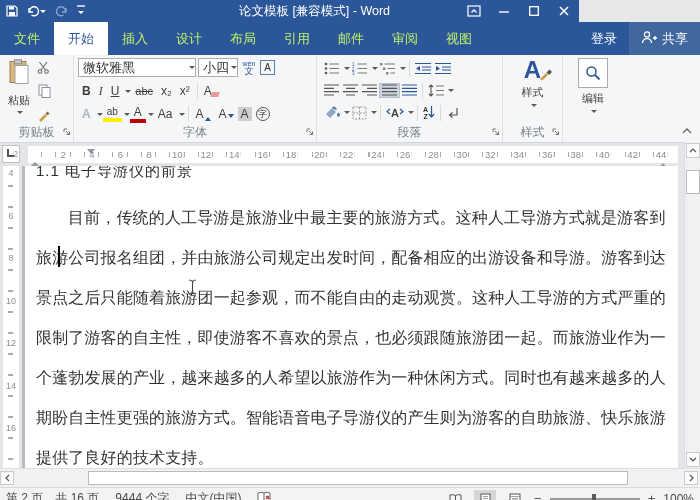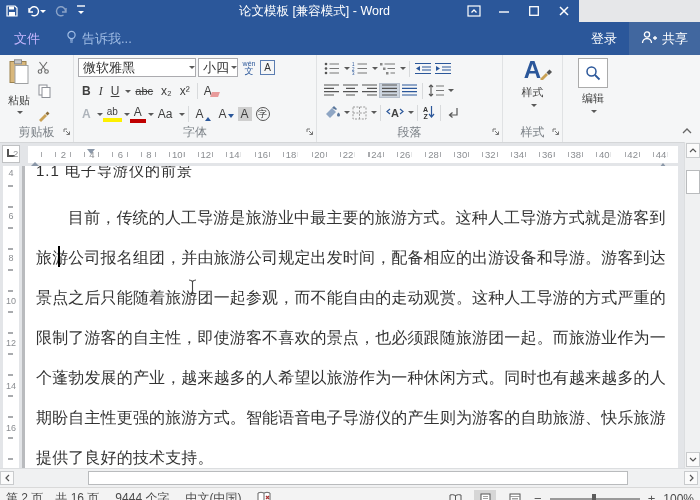--- a/index.html
+++ b/index.html
@@ -12,21 +12,21 @@
   .qat { display:flex; align-items:center; gap:9px; padding-left:6px; width:170px; }
   .qat svg { display:block; }
   .qat .dim { opacity:.45; }
   .dd-white { width:0; height:0; border:3px solid transparent; border-top:3px solid #fff; margin-top:3px; }
   .tb-title { flex:1; text-align:center; font-size:12.5px; color:#fff; white-space:nowrap; }
   .win-btns { display:flex; align-items:center; gap:0; }
   .win-btn { width:30px; height:22px; display:flex; align-items:center; justify-content:center; }
 
   
   .tabrow { position:absolute; left:0; top:22px; width:700px; height:33px; background:#2b579a; display:flex; align-items:stretch; font-size:13px; }
-  .tab { color:#c4b5fd; display:flex; align-items:center; padding:0 14px; white-space:nowrap; }
+  .tab { color:#bef264; display:flex; align-items:center; padding:0 14px; white-space:nowrap; }
   .tab.active { background:#fff; color:#2b579a; }
   .tellme { display:flex; align-items:center; gap:5px; color:#9fbce4; padding:0 12px; }
   .tr-spacer { flex:1; }
   .signin { color:#fff; display:flex; align-items:center; padding:0 12px; }
   .share { color:#fff; display:flex; align-items:center; gap:5px; padding:0 12px; background:#41679f; }
 
   
   .ribbon { position:absolute; left:0; top:55px; width:700px; height:88px; background:#f5f6f7; border-bottom:1px solid #d4d6d8; display:flex; }
   .rgroup { position:relative; border-right:1px solid #e0e2e4; height:100%; }
   .rlabel { position:absolute; bottom:1px; left:0; right:0; text-align:center; font-size:12px; color:#7b8187; }
@@ -186,28 +186,31 @@
       <div class="win-btn">
           <svg width="10" height="10" viewBox="0 0 10 10">
             <path d="M1 1 L9 9 M9 1 L1 9" stroke="#fff" stroke-width="1.5"></path>
           </svg>
         </div>
     </div>
   </div>
 
   <div class="tabrow">
     <div class="tab">文件</div>
-    <div class="tellme">
-      <span><svg width="11" height="14" viewBox="0 0 11 14">
-            <circle cx="5.5" cy="5" r="3.6" fill="none" stroke="#9fbce4" stroke-width="1.2"></circle>
-            <line x1="4" y1="10" x2="7" y2="10" stroke="#9fbce4" stroke-width="1.2"></line>
-            <line x1="4.3" y1="12" x2="6.7" y2="12" stroke="#9fbce4" stroke-width="1.2"></line>
-          </svg></span>
-      <span>告诉我...</span>
-    </div>
+    <div style="display:flex">
+
+    <div class="tab active">开始</div>
+        <div class="tab">插入</div>
+        <div class="tab">设计</div>
+        <div class="tab">布局</div>
+        <div class="tab">引用</div>
+        <div class="tab">邮件</div>
+        <div class="tab">审阅</div>
+        <div class="tab">视图</div>
+      </div>
     <div class="tr-spacer"></div>
     <div class="signin">登录</div>
     <div class="share">
       <span><svg width="16" height="14" viewBox="0 0 16 14">
             <circle cx="6" cy="4.5" r="2.6" fill="none" stroke="#fff" stroke-width="1.3"></circle>
             <path d="M1.5 13 a4.5 4.5 0 0 1 9 0" fill="none" stroke="#fff" stroke-width="1.3"></path>
             <path d="M12 8 h4 M14 6 v4" stroke="#fff" stroke-width="1.3"></path>
           </svg></span>
       <span>共享</span>
     </div>

